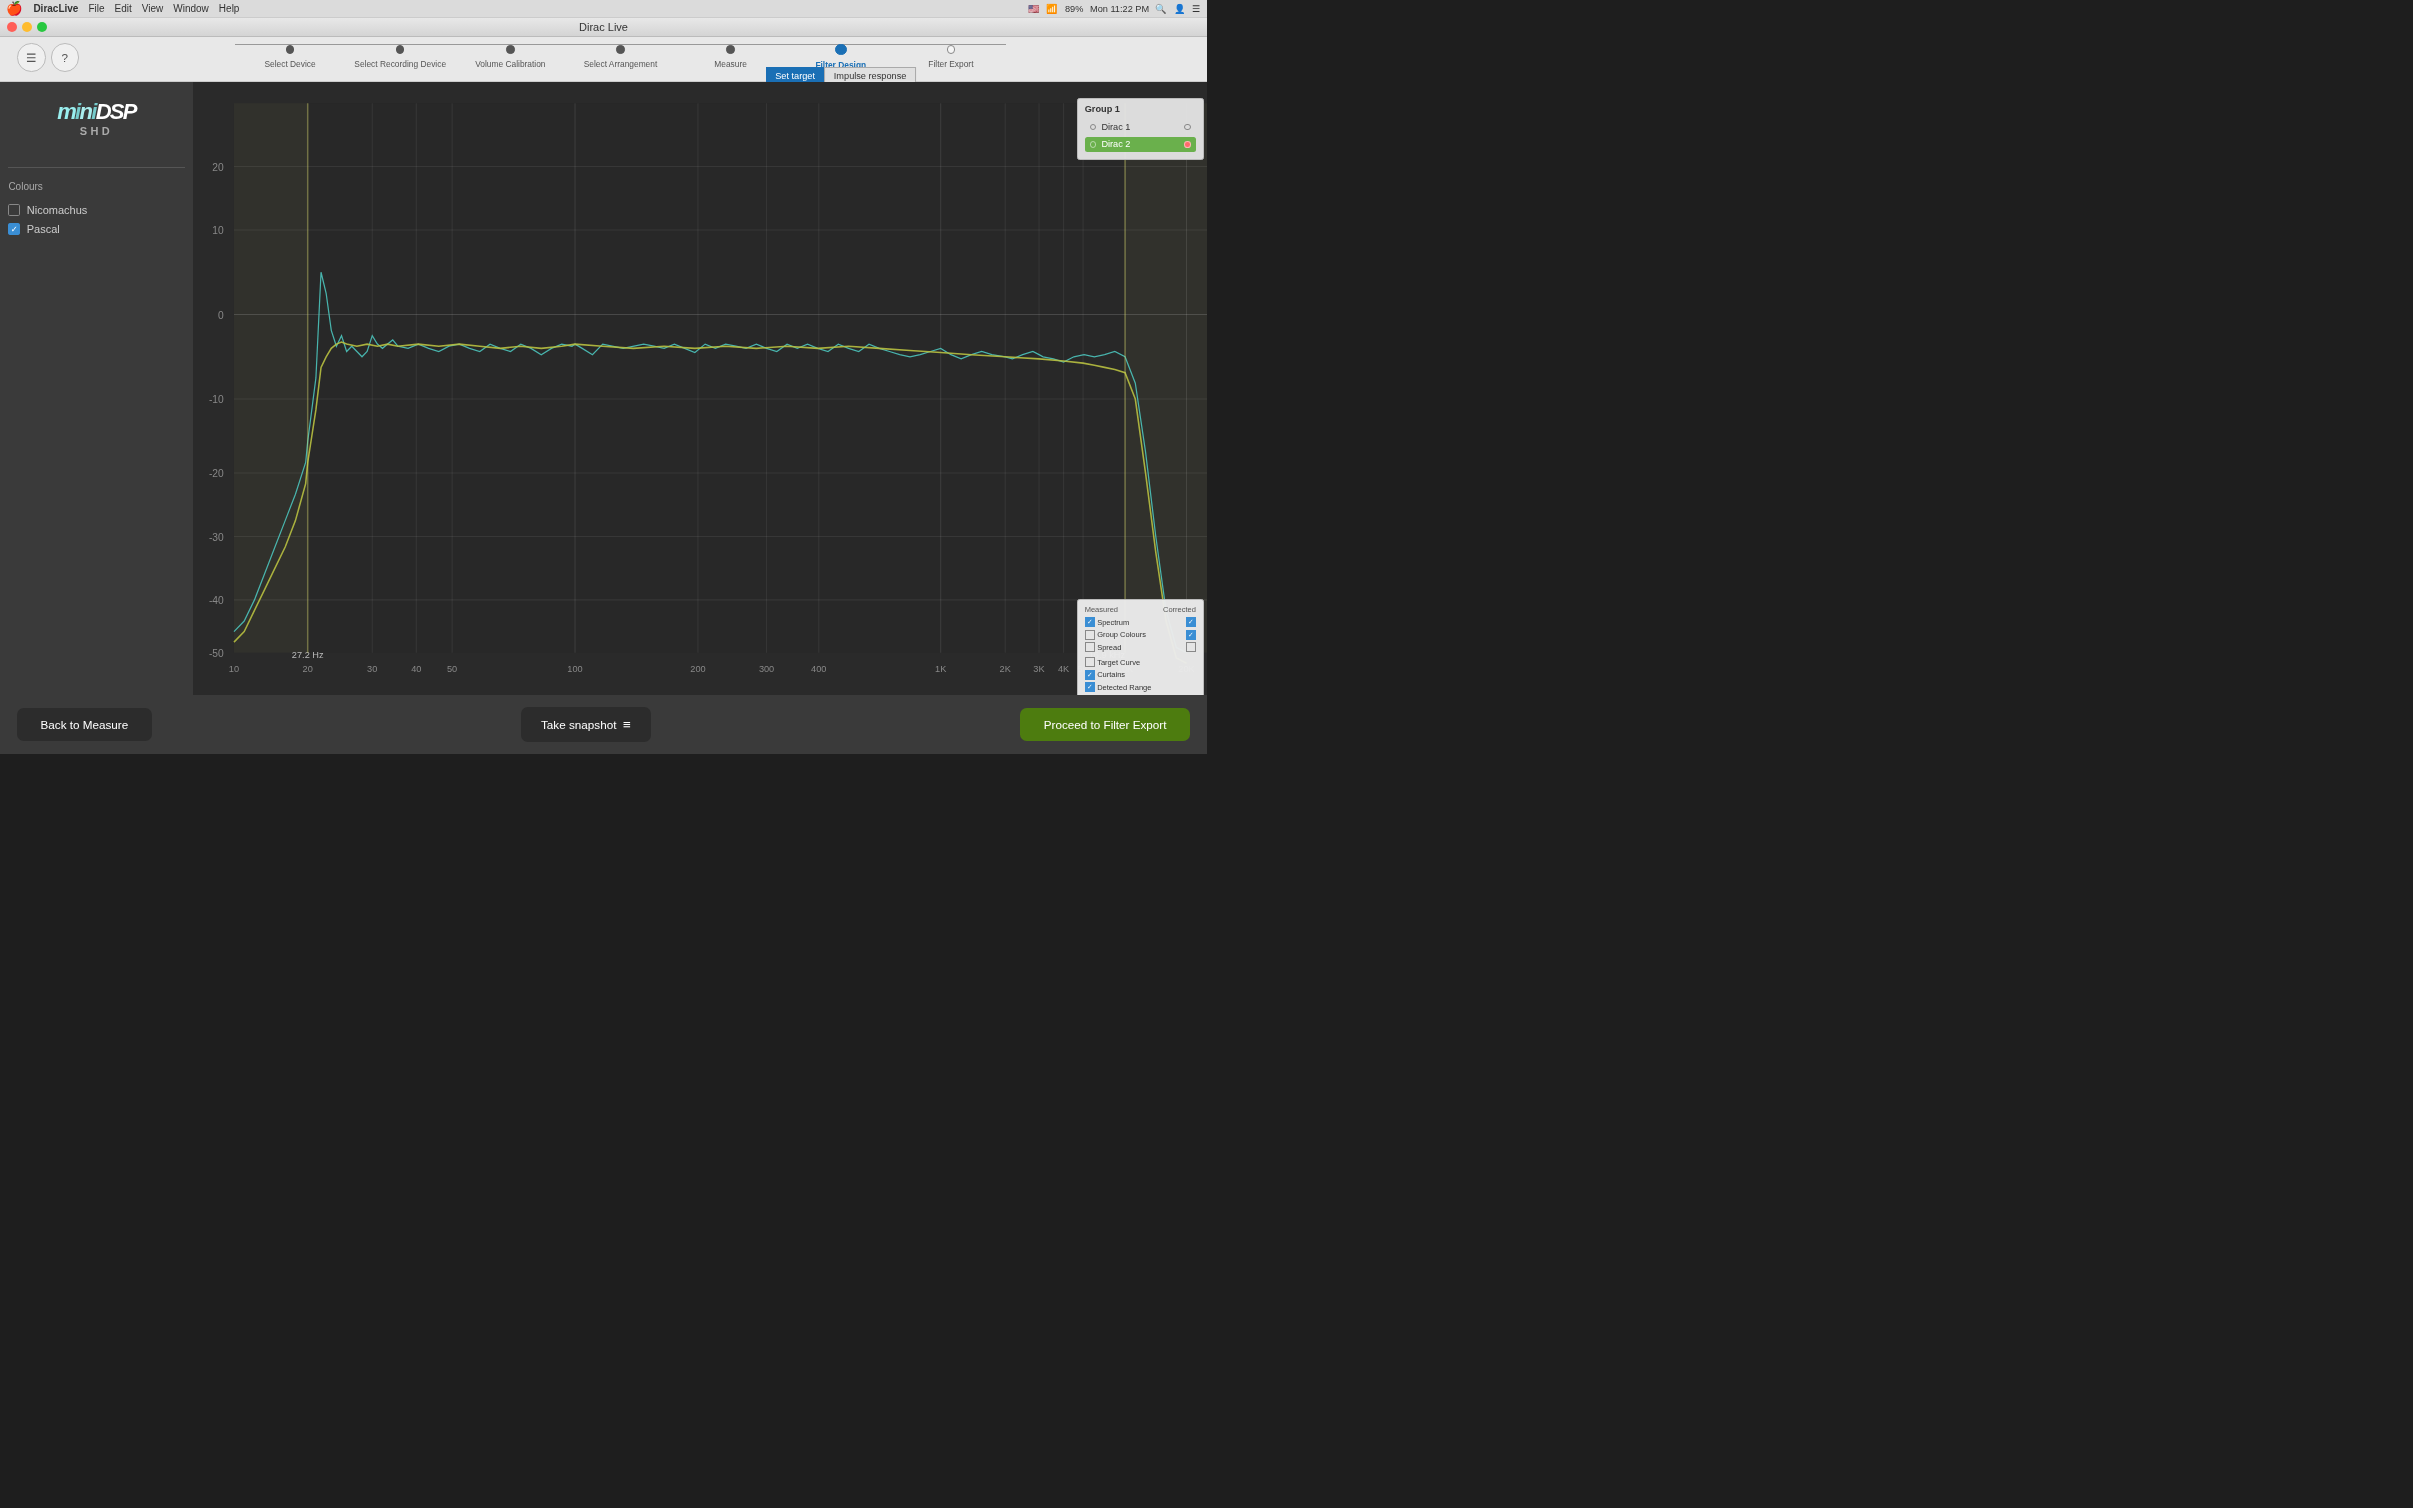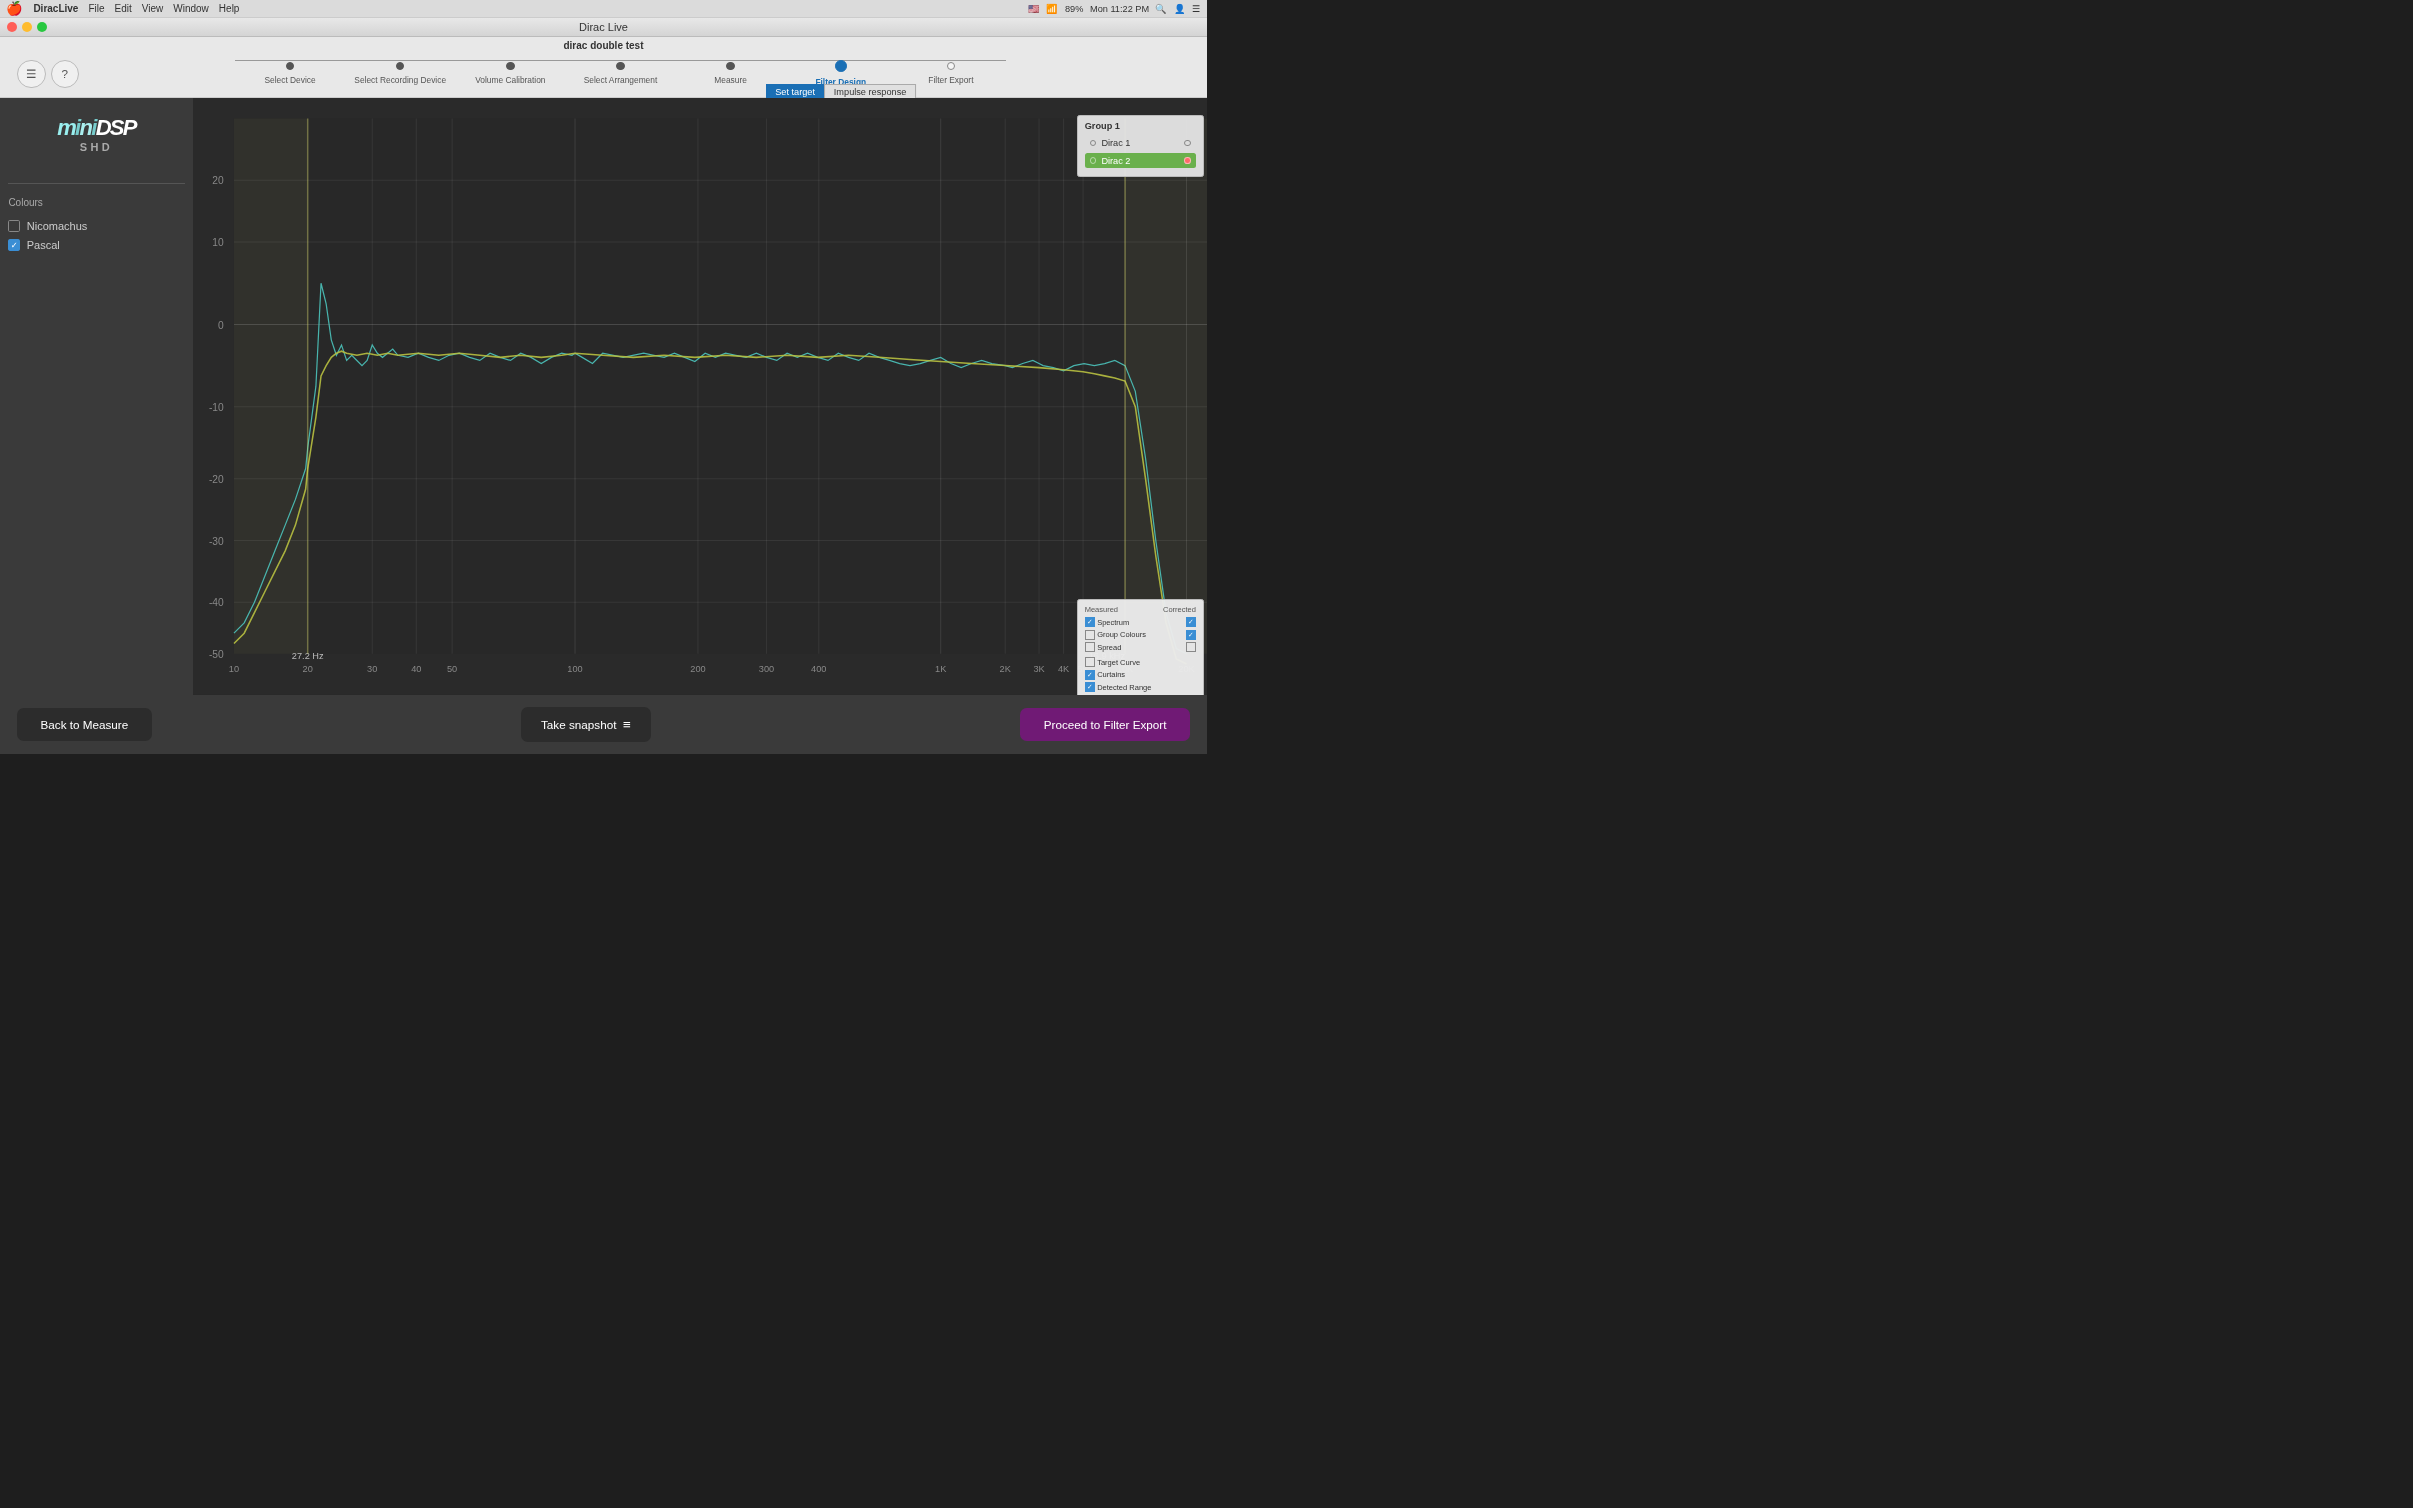--- a/index.html
+++ b/index.html
@@ -312,21 +312,21 @@
       background: #2c2c2c;
       color: white;
       border: none;
       border-radius: 6.7px;
       padding: 10px 23.5px;
       font-size: 11.7px;
       font-weight: 500;
       cursor: pointer;
     }
     .nav-btn-primary {
-      background: #701a75;
+      background: #4d7c0f;
       color: white;
       border: none;
       border-radius: 6.7px;
       padding: 10px 23.5px;
       font-size: 11.7px;
       font-weight: 500;
       cursor: pointer;
     }
     .snapshot-btn {
       background: #2c2c2c;
@@ -409,23 +409,20 @@
     <div class="traffic-light tl-min"></div>
     <div class="traffic-light tl-max"></div>
   </div>
   <span class="titlebar-title">Dirac Live</span>
 </div>
 
 <div class="app-window">
 
   <div style="background:#e8e8e8; border-bottom:0.8px solid #ccc; position:relative;">
 
-    <div style="text-align:center; font-size:10px; font-weight:600; color:#333; padding:3.4px 0 1.7px 0;">
-      <span>dirac double test</span>
-    </div>
 
     <div style="display:flex; align-items:center; padding:0 201px 8.4px 235px; position:relative; height:44px;">
 
       <div class="control-buttons" style="top:6.7px; transform:none;">
         <div class="ctrl-btn">☰</div>
         <div class="ctrl-btn">?</div>
       </div>
 
       <div class="workflow-steps" style="position:relative; display:flex; align-items:flex-start; padding-top:6.7px;">
         <div class="workflow-line"></div>

